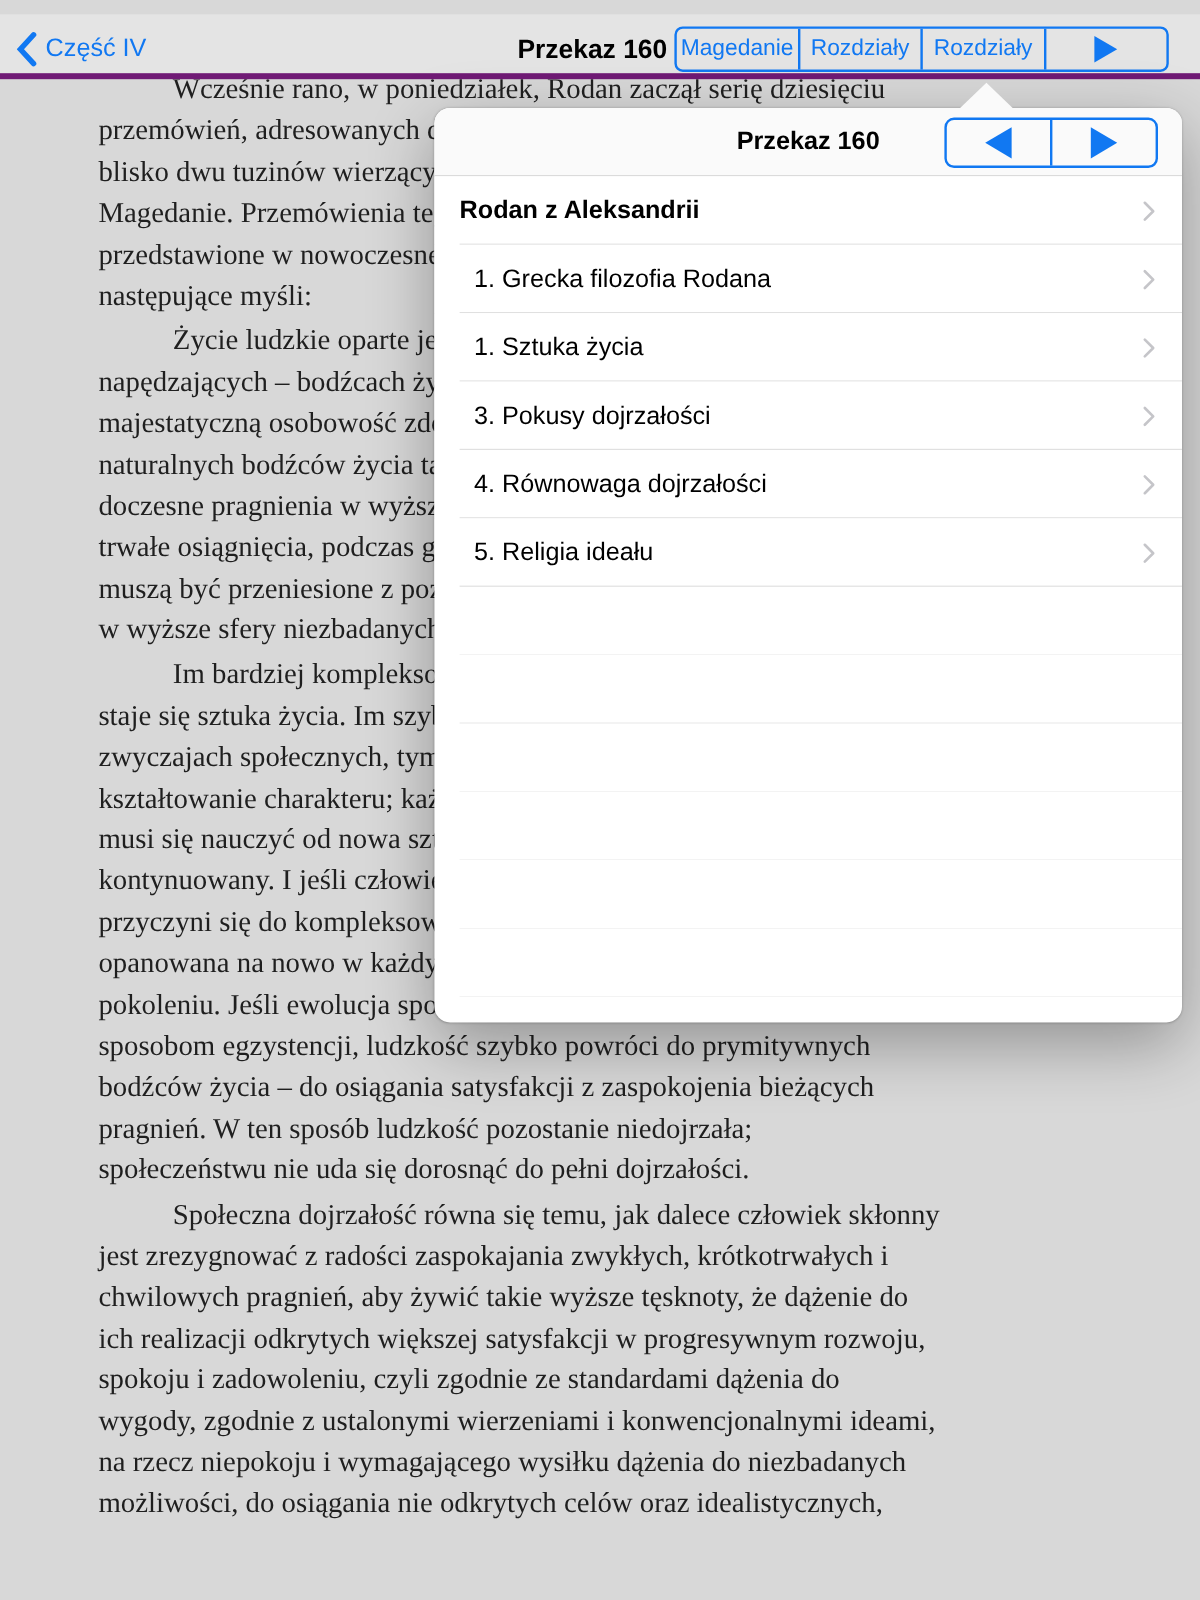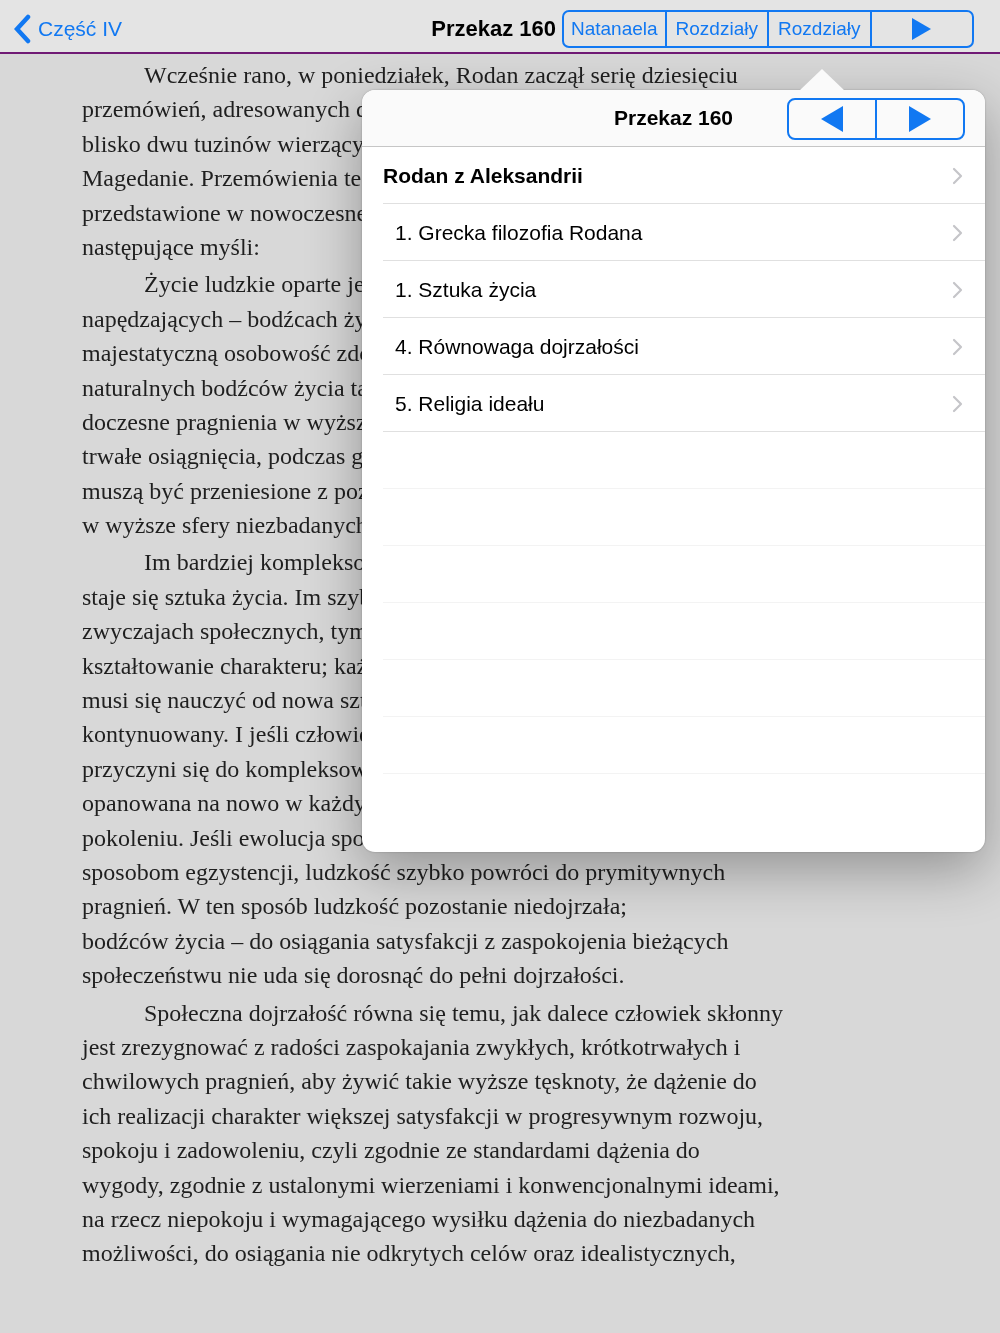--- a/index.html
+++ b/index.html
@@ -7,22 +7,22 @@
     --page-bg:#d8d8d8;
     --nav-bg:#e4e4e4;
     --text:#1f1f1f;
   }
   *{margin:0;padding:0;box-sizing:border-box;}
   html,body{width:1000px;height:1333px;overflow:hidden;}
   body{font-family:"Liberation Sans",sans-serif;background:var(--page-bg);}
   .screen{position:relative;width:1000px;height:1333px;overflow:hidden;}
 
   
-  .navbar{position:absolute;top:0;left:0;right:0;height:54px;background:var(--nav-bg);
-          border-bottom:2px solid #701a75;z-index:5;}
+  .navbar{position:absolute;top:12px;left:0;right:0;height:54px;background:var(--nav-bg);
+          border-bottom:5px solid #701a75;z-index:5;}
   .back-btn{position:absolute;left:14px;top:0;height:57px;display:flex;align-items:center;
             gap:7px;color:var(--accent);font-size:21px;cursor:pointer;}
   .back-btn svg{display:block;}
   .nav-title{position:absolute;right:444px;top:0;height:57px;display:flex;align-items:center;
              font-size:22px;font-weight:bold;color:#000;}
   .seg{position:absolute;left:562px;top:10px;width:412px;height:38px;display:flex;
        border:2px solid var(--accent);border-radius:7px;background:transparent;}
   .seg .seg-btn{flex:1;display:flex;align-items:center;justify-content:center;
        background:none;border:none;border-left:2px solid var(--accent);
        font-family:"Liberation Sans",sans-serif;font-size:19px;color:var(--accent);cursor:pointer;}
@@ -96,46 +96,46 @@
         <div class="line indent">Im bardziej kompleksowa staje się cywilizacja, tym</div>
         <div class="line">staje się sztuka życia. Im szybsze będą zmiany w</div>
         <div class="line">zwyczajach społecznych, tym trudniejsze będzie</div>
         <div class="line">kształtowanie charakteru; każde nowe pokolenie</div>
         <div class="line">musi się nauczyć od nowa sztuki życia, jeśli postęp ma</div>
         <div class="line">kontynuowany. I jeśli człowiek przyszłości</div>
         <div class="line">przyczyni się do kompleksowości społeczeństwa,</div>
         <div class="line">opanowana na nowo w każdym kolejnym</div>
         <div class="line">pokoleniu. Jeśli ewolucja społeczna pozwoli dawnym</div>
         <div class="line">sposobom egzystencji, ludzkość szybko powróci do prymitywnych</div>
+        <div class="line">bodźców życia – do osiągania satysfakcji z zaspokojenia bieżących</div>
         <div class="line">pragnień. W ten sposób ludzkość pozostanie niedojrzała;</div>
-        <div class="line">bodźców życia – do osiągania satysfakcji z zaspokojenia bieżących</div>
         <div class="line">społeczeństwu nie uda się dorosnąć do pełni dojrzałości.</div>
       </div>
       <div class="para">
         <div class="line indent">Społeczna dojrzałość równa się temu, jak dalece człowiek skłonny</div>
         <div class="line">jest zrezygnować z radości zaspokajania zwykłych, krótkotrwałych i</div>
         <div class="line">chwilowych pragnień, aby żywić takie wyższe tęsknoty, że dążenie do</div>
-        <div class="line">ich realizacji charakter większej satysfakcji w progresywnym rozwoju,</div>
+        <div class="line">ich realizacji odkrytych większej satysfakcji w progresywnym rozwoju,</div>
         <div class="line">spokoju i zadowoleniu, czyli zgodnie ze standardami dążenia do</div>
         <div class="line">wygody, zgodnie z ustalonymi wierzeniami i konwencjonalnymi ideami,</div>
         <div class="line">na rzecz niepokoju i wymagającego wysiłku dążenia do niezbadanych</div>
         <div class="line">możliwości, do osiągania nie odkrytych celów oraz idealistycznych,</div>
       </div>
     </main>
 
   <nav class="navbar">
     <div class="back-btn">
       <svg width="17" height="30" viewBox="0 0 17 30">
         <polyline points="14,3 3,15 14,27" fill="none" stroke="#1178f2" stroke-width="4.5" stroke-linecap="round" stroke-linejoin="miter"></polyline>
       </svg>
       <span>Część IV</span>
     </div>
     <div class="nav-title">Przekaz 160</div>
     <div class="seg">
-      <button class="seg-btn">Natanaela</button>
+      <button class="seg-btn">Magedanie</button>
       <button class="seg-btn">Rozdziały</button>
       <button class="seg-btn">Rozdziały</button>
       <button class="seg-btn">
         <span class="tri-right"></span>
       </button>
     </div>
   </nav>
 
   <div class="popover">
     <div class="pop-arrow"></div>
@@ -163,20 +163,26 @@
       <polyline points="9,5 16,12 9,19" fill="none" stroke="#c5c5c9" stroke-width="2.2" stroke-linecap="round" stroke-linejoin="round"></polyline>
     </svg>
   </div>
         <div class="row">
     <span class="row-label">1. Sztuka życia</span>
     <svg class="chev" width="24" height="24" viewBox="0 0 24 24">
       <polyline points="9,5 16,12 9,19" fill="none" stroke="#c5c5c9" stroke-width="2.2" stroke-linecap="round" stroke-linejoin="round"></polyline>
     </svg>
   </div>
         <div class="row">
+    <span class="row-label">3. Pokusy dojrzałości</span>
+    <svg class="chev" width="24" height="24" viewBox="0 0 24 24">
+      <polyline points="9,5 16,12 9,19" fill="none" stroke="#c5c5c9" stroke-width="2.2" stroke-linecap="round" stroke-linejoin="round"></polyline>
+    </svg>
+  </div>
+        <div class="row">
     <span class="row-label">4. Równowaga dojrzałości</span>
     <svg class="chev" width="24" height="24" viewBox="0 0 24 24">
       <polyline points="9,5 16,12 9,19" fill="none" stroke="#c5c5c9" stroke-width="2.2" stroke-linecap="round" stroke-linejoin="round"></polyline>
     </svg>
   </div>
         <div class="row">
     <span class="row-label">5. Religia ideału</span>
     <svg class="chev" width="24" height="24" viewBox="0 0 24 24">
       <polyline points="9,5 16,12 9,19" fill="none" stroke="#c5c5c9" stroke-width="2.2" stroke-linecap="round" stroke-linejoin="round"></polyline>
     </svg>

